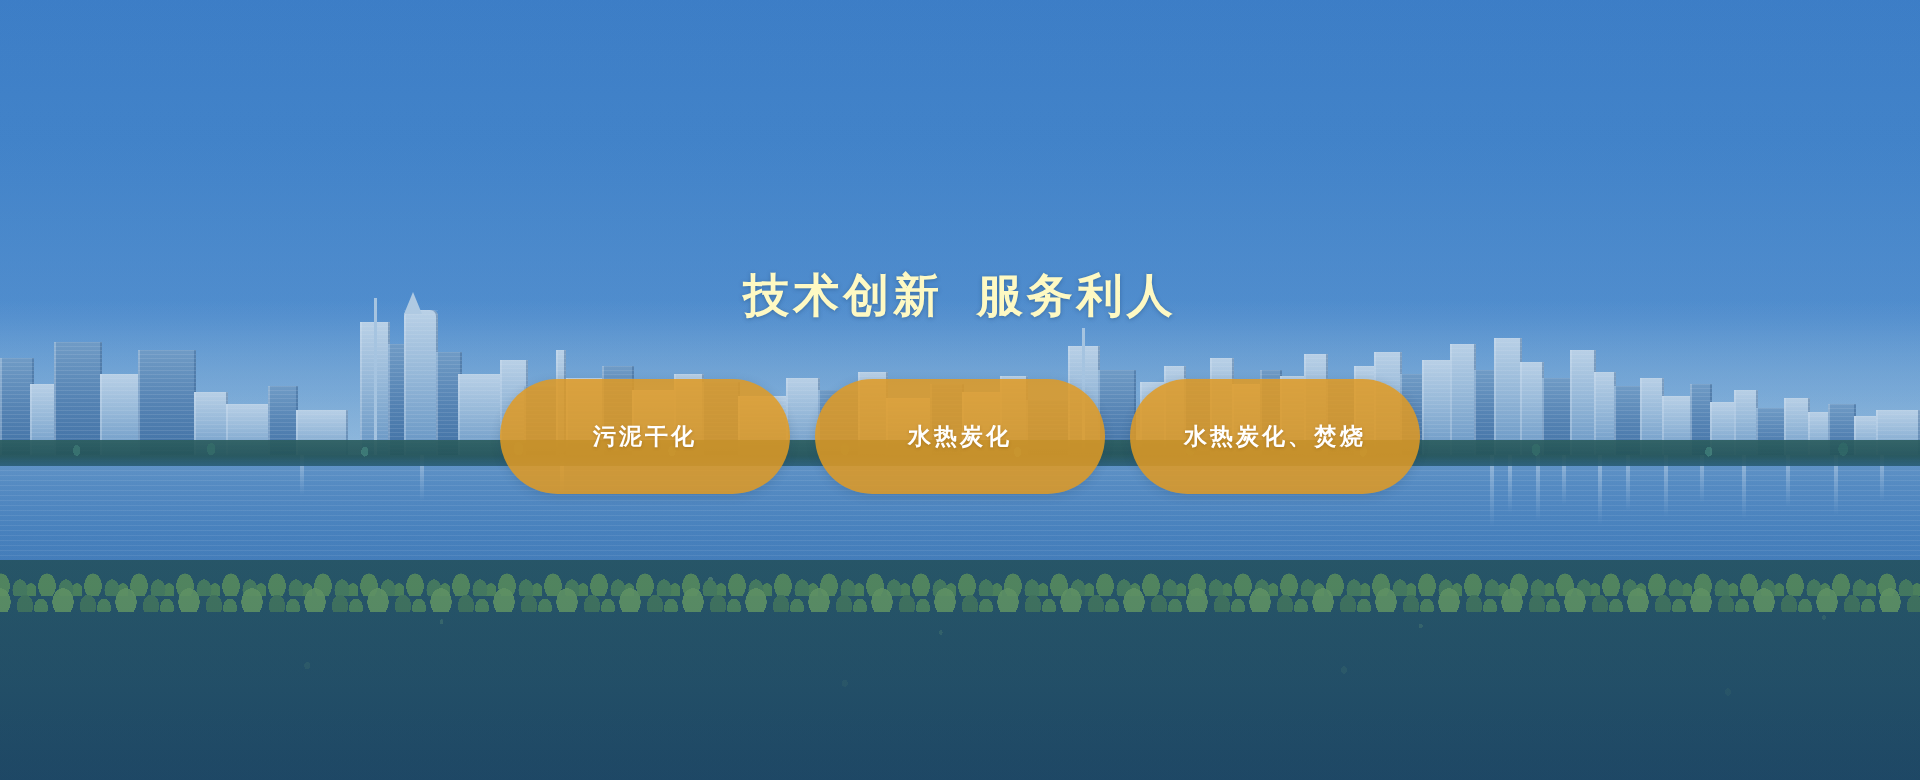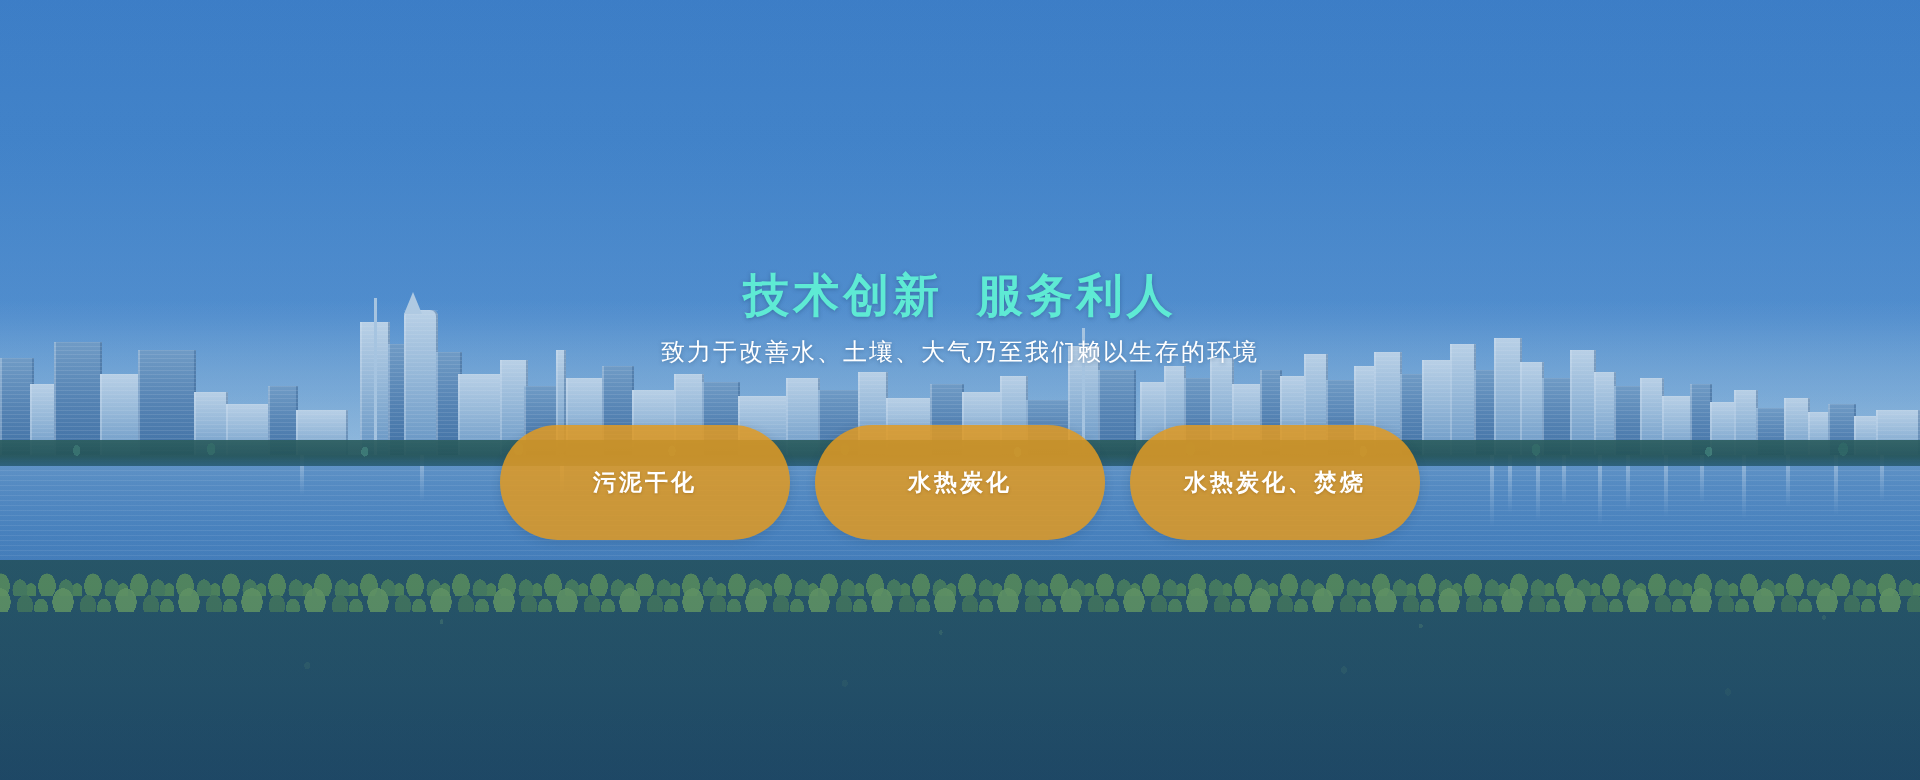--- a/index.html
+++ b/index.html
@@ -156,21 +156,21 @@
   }
 
   
   .content {
     position:absolute; inset:0;
     display:flex; flex-direction:column; align-items:center;
   }
 
   .hero-title {
     margin-top:272px;
-    font-size:46px; font-weight:bold; color:#5eead4;
+    font-size:46px; font-weight:bold; color:#fef9c3;
     letter-spacing:4px; line-height:1;
     text-shadow:0 1px 4px rgba(20,55,95,.35);
     white-space:pre;
   }
   .hero-subtitle {
     margin-top:22px;
     font-size:24px; font-weight:normal; color:#ffffff;
     letter-spacing:2px; line-height:1;
     text-shadow:0 1px 4px rgba(20,55,95,.40);
     white-space:pre;
@@ -314,21 +314,20 @@
     <div class="canopy-top"></div>
     <div class="canopy-top2"></div>
 
     <div class="grade"></div>
   </div>
 
   <div class="content">
 
     <div class="hero-title">技术创新  服务利人</div>
 
-    <div class="hero-subtitle">致力于改善水、土壤、大气乃至我们赖以生存的环境</div>
 
     <div class="cta-row">
 
       <div class="cta-btn">
         <span class="cta-label">污泥干化</span>
       </div>
 
       <div class="cta-btn">
         <span class="cta-label">水热炭化</span>
       </div>

